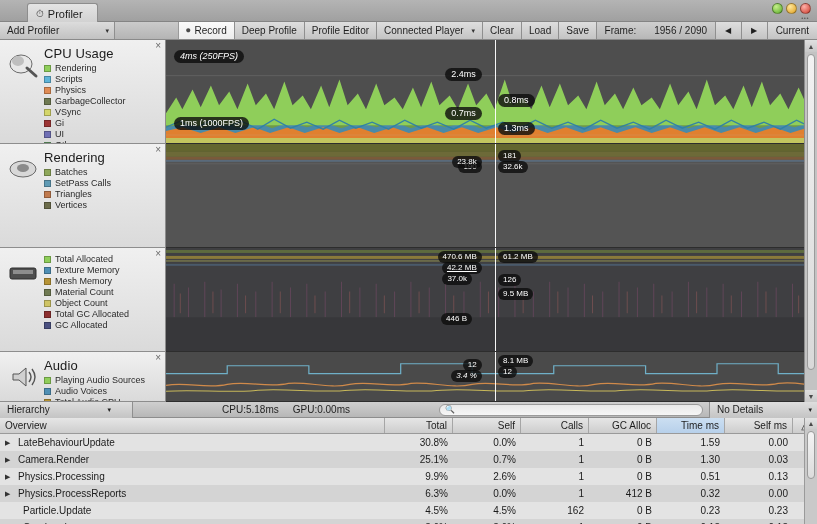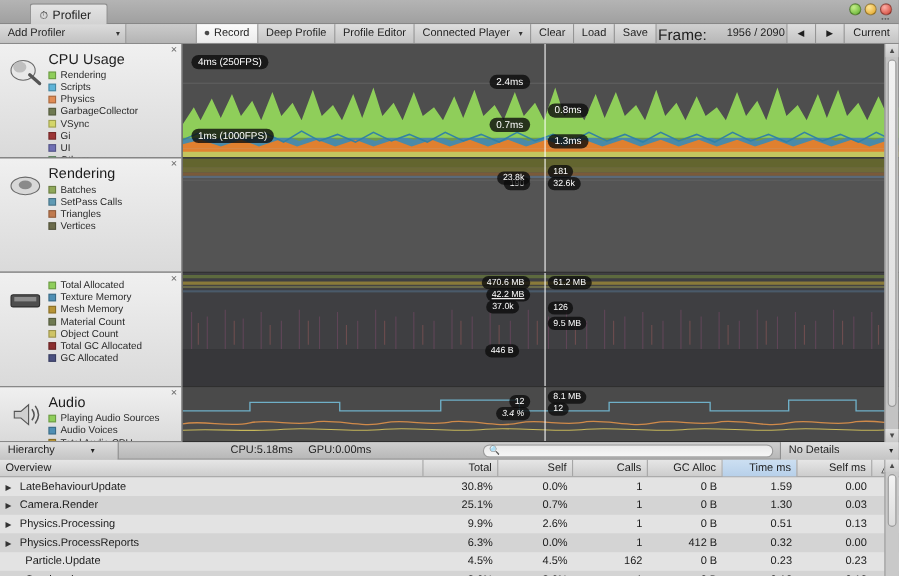--- a/index.html
+++ b/index.html
@@ -60,21 +60,21 @@
   .tb-btn {
     display: flex; align-items: center; padding: 0 7px; white-space: nowrap;
     background: linear-gradient(#dedede, #c4c4c4);
     border-right: 1px solid #8f8f8f;
   }
   .tb-btn.active { background: linear-gradient(#fbfbfb, #ececec); }
   .tb-btn .rec-dot { margin-right: 4px; font-size: 9px; color:#4a4a4a; }
   .tb-btn .caret { margin-left: 8px; font-size: 7px; color: #333; }
   .tb-spring { flex: 1 1 auto; background: linear-gradient(#cfcfcf, #b7b7b7); border-right: 1px solid #8f8f8f;
                display:flex; align-items:center; justify-content:center; gap: 18px; }
-  .tb-frame-lbl { font-size: 14px; }
+  .tb-frame-lbl { font-size: 10px; }
   .tb-frame-val { font-size: 10px; }
   .tb-arrow { width: 26px; display:flex; align-items:center; justify-content:center;
               background: linear-gradient(#dedede,#c4c4c4); border-right:1px solid #8f8f8f; font-size:8px; }
   .tb-current { display:flex; align-items:center; padding: 0 8px;
                 background: linear-gradient(#dedede,#c4c4c4); }
 
   
   .charts {
     position: absolute; left: 0; top: 40px; width: 817px; height: 362px;
     background: #4c4c4c;
@@ -128,21 +128,21 @@
   .chart-scroll .arrow.bot { position:absolute; bottom:0; left:0; right:0; }
 
   
   .hierbar {
     position: absolute; left: 0; top: 402px; width: 817px; height: 16px;
     background: linear-gradient(#cfcfcf, #b7b7b7);
     border-bottom: 1px solid #8d8d8d;
     display: flex; align-items: center; font-size: 10px; color: #1f1f1f;
   }
   .hier-dd {
-    width: 108px; height: 16px; display: flex; align-items: center; justify-content: space-between;
+    width: 133px; height: 16px; display: flex; align-items: center; justify-content: space-between;
     padding: 0 21px 0 7px; background: linear-gradient(#dedede,#c4c4c4); border-right: 1px solid #8f8f8f;
   }
   .hier-stats { flex: 1 1 auto; display: flex; justify-content: center; gap: 14px; }
   .search-wrap { width: 270px; display: flex; align-items: center; padding-right: 6px; }
   .search-box {
     flex: 1 1 auto; height: 12px; border-radius: 6px;
     background: linear-gradient(#e9e9e9,#f6f6f6); border: 1px solid #9b9b9b;
     display: flex; align-items: center; padding: 0 5px; font-size: 8px; color: #8a8a8a;
   }
   .details-dd {
@@ -304,21 +304,21 @@
           <g stroke="#2e7fa8" stroke-width="1.4" fill="none" opacity=".95">
             <path d="M0 88 L14 82 L28 90 L44 81 L58 89 L74 82 L90 90 L106 80 L122 89 L138 83 L154 90 L170 81 L186 89 L202 83 L218 90 L234 81 L250 89 L266 83 L282 90 L298 81 L314 89 L330 83 L346 90 L362 81 L378 89 L394 83 L410 90 L426 81 L442 89 L458 83 L474 90 L490 81 L506 89 L522 83 L538 90 L554 81 L570 89 L586 83 L602 90 L618 81 L634 89"></path>
           </g>
           <g stroke="#b5b5b5" stroke-width="0.5" opacity=".35">
             <line x1="0" y1="36" x2="638" y2="36"></line>
             <line x1="0" y1="96" x2="638" y2="96"></line>
           </g>
           <path d="M0 99 L638 99 L638 104 L0 104 Z" fill="#c3c55f"></path>
         </svg>
         <div class="playhead" style="left:50.5%;"></div>
-        <div class="glabel" style="left:8px; top:10px;">4ms (250FPS)</div>
+        <div class="glabel" style="left:8px; top:10px;font-style:italic;">4ms (250FPS)</div>
         <div class="glabel" style="left:8px; top:77px;">1ms (1000FPS)</div>
         <div class="glabel" style="right:51.5%; top:28px;">2.4ms</div>
         <div class="glabel" style="right:51.5%; top:67px;">0.7ms</div>
         <div class="glabel" style="left:51%; top:54px;">0.8ms</div>
         <div class="glabel" style="left:51%; top:82px;">1.3ms</div>
       </div>
     </div>
 
     <div class="chartrow" style="top:104px;height:104px;">
       <div class="legend">

